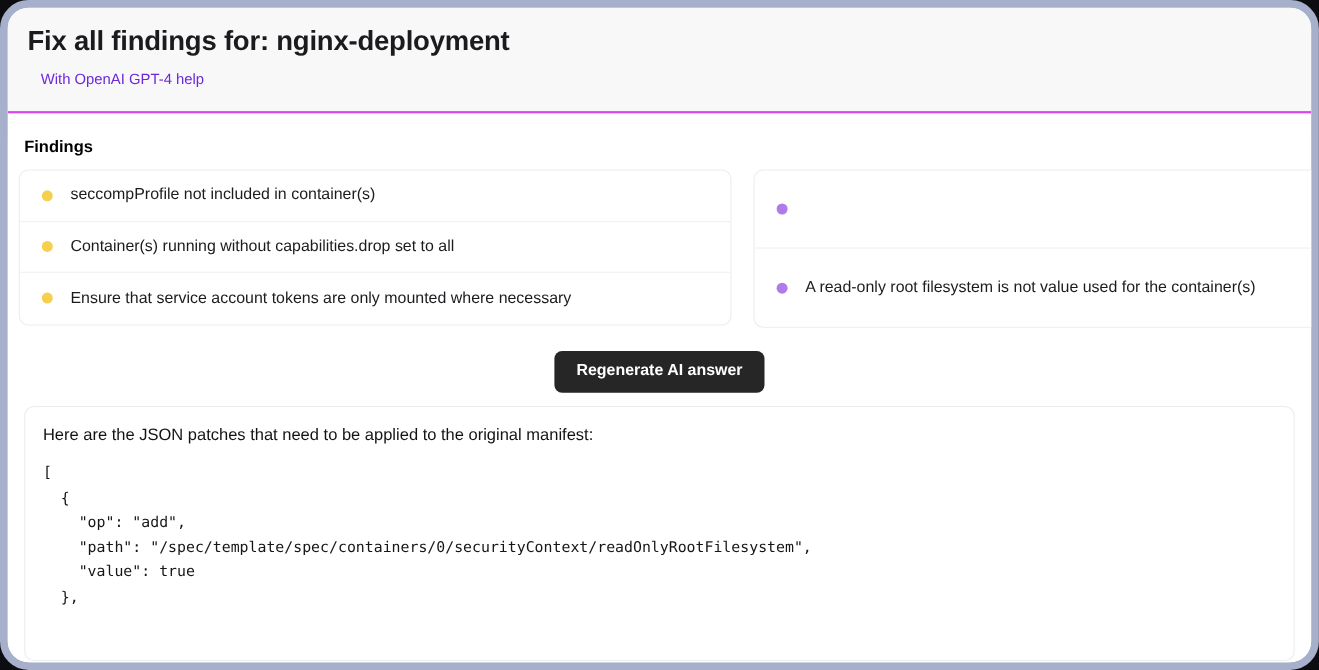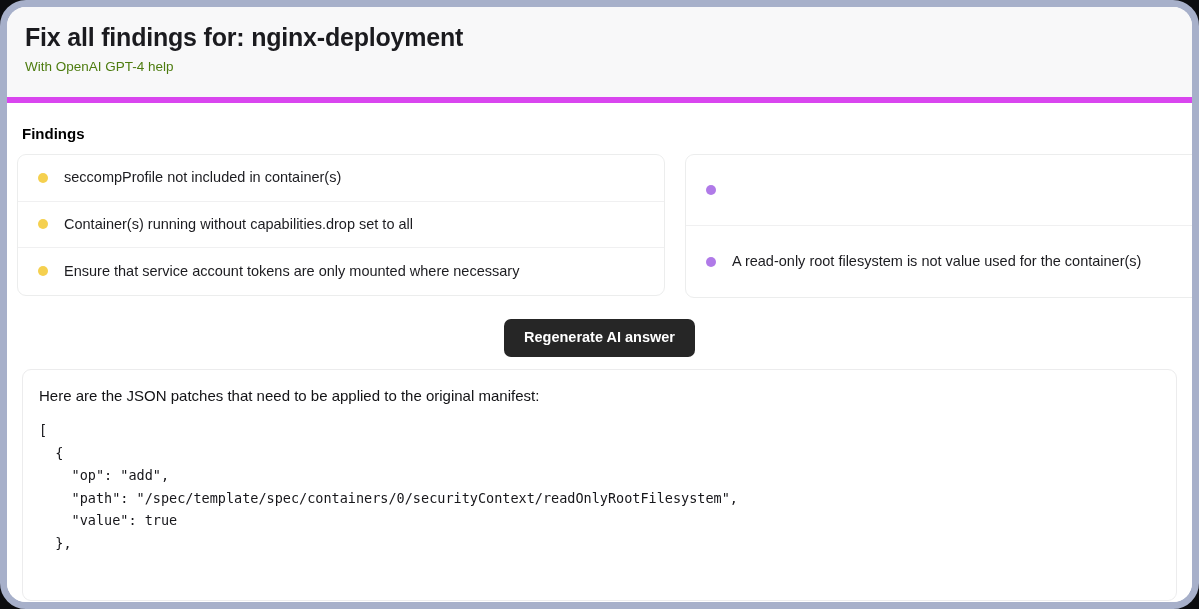--- a/index.html
+++ b/index.html
@@ -24,35 +24,35 @@
     border: 7px solid #a7b0ca;
     border-radius: 26px;
     background: #ffffff;
     overflow: hidden;
   }
 
   
   .header {
     height: 96px;
     background: #f8f8f9;
-    border-bottom: 6px solid #d946ef;
+    border-bottom: 2px solid #d946ef;
     padding: 16px 18px 0 18px;
   }
   .title {
     font-size: 25px;
     font-weight: bold;
     color: #1b1b1f;
     letter-spacing: -0.2px;
     margin: 0 0 7px 0;
     line-height: 1.15;
   }
   .subtitle {
     font-size: 13.5px;
-    color: #4d7c0f;
-    margin: 0;
+    color: #6d28d9;
+    margin: 12px;
     line-height: 1.2;
   }
 
   
   .body {
     background: #ffffff;
     padding: 0 10px;
     height: calc(609px - 96px - 14px);
   }
 

